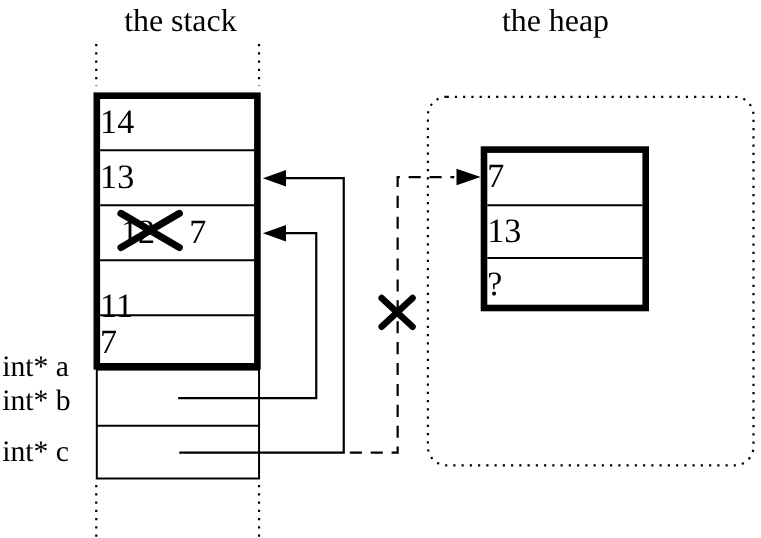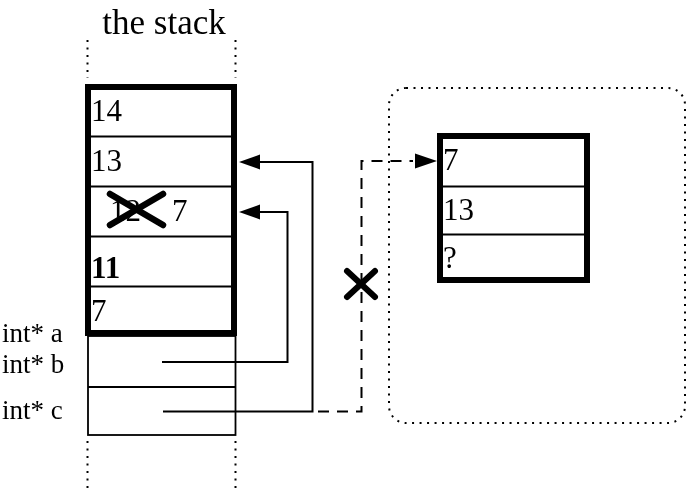--- a/index.html
+++ b/index.html
@@ -11,21 +11,21 @@
     position: relative;
     width: 692px;
     height: 489px;
     background: #ffffff;
     color: #000000;
     font-family: "Liberation Serif", "DejaVu Serif", serif;
     overflow: hidden;
   }
   .abs { position: absolute; }
   .title {
-    font-size: 35px;
+    font-size: 29px;
     text-align: center;
     white-space: nowrap;
   }
   .cellval {
     font-size: 31px;
     height: 40px;
     line-height: 40px;
     white-space: nowrap;
   }
   .ptrlabel {
@@ -41,26 +41,27 @@
     width: 692px; height: 489px;
     pointer-events: none;
   }
 </style>
 </head>
 <body>
 
 <div class="diagram">
 
   <div class="abs title" style="left:84px; top:3px; width:160px;">the stack</div>
+  <div class="abs title" style="left:425px; top:3px; width:160px;">the heap</div>
 
   <div class="abs cellval" style="left:91px; top:91px;  width:100px;">14</div>
   <div class="abs cellval" style="left:91px; top:141px; width:100px;">13</div>
   <div class="abs cellval" style="left:110px; top:191px; width:58px;">12</div>
   <div class="abs cellval" style="left:172px; top:191px; width:36px;">7</div>
-  <div class="abs cellval" style="left:91px; top:248px; width:100px;font-weight:bold;">11</div>
+  <div class="abs cellval" style="left:91px; top:258px; width:100px;">11</div>
   <div class="abs cellval" style="left:91px; top:291px; width:100px;">7</div>
 
   <div class="abs ptrlabel" style="left:2px; top:316px; width:80px;">int* a</div>
   <div class="abs ptrlabel" style="left:2px; top:347px; width:80px;">int* b</div>
   <div class="abs ptrlabel" style="left:2px; top:393px; width:80px;">int* c</div>
 
   <div class="abs cellval" style="left:443px; top:140px; width:141px;">7</div>
   <div class="abs cellval" style="left:443px; top:190px; width:141px;">13</div>
   <div class="abs cellval" style="left:443px; top:238px; width:141px;">?</div>
 

